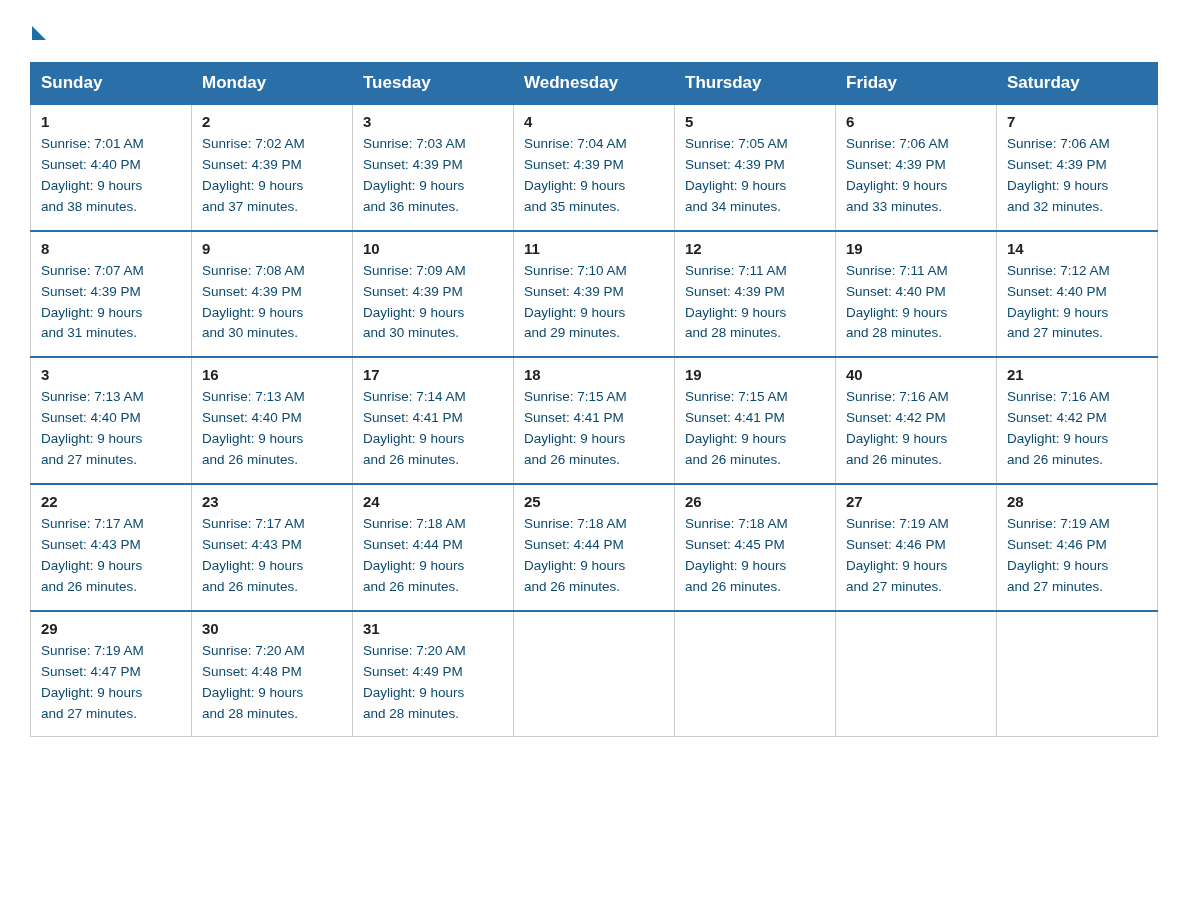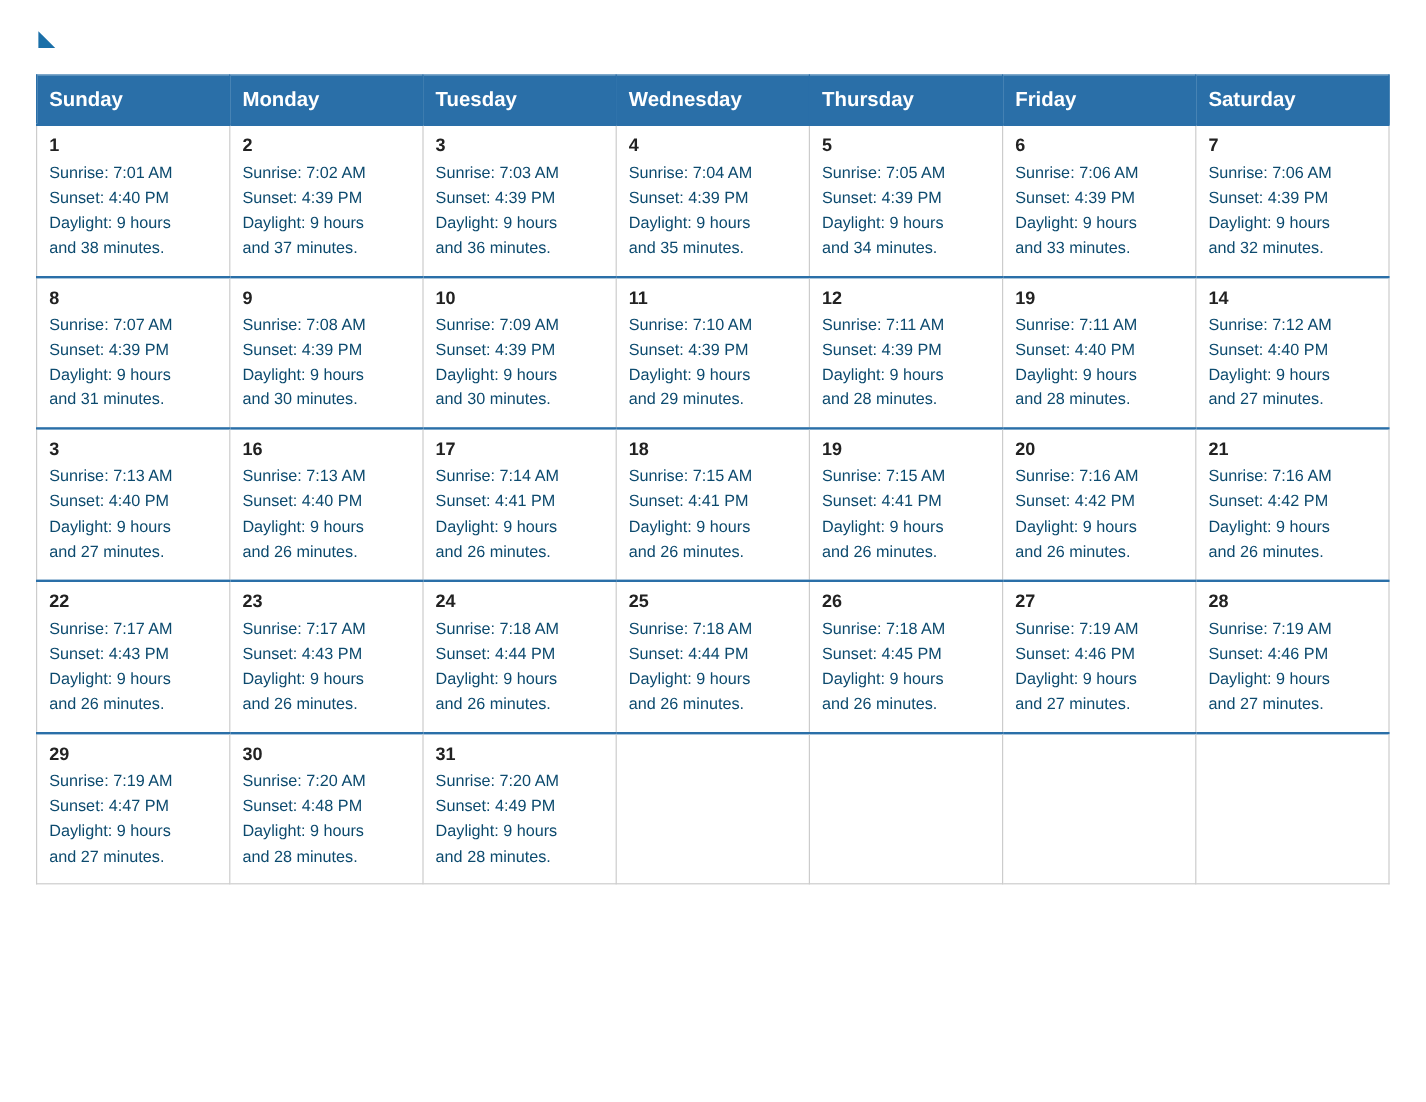--- a/index.html
+++ b/index.html
@@ -227,21 +227,21 @@
         </td>
         <td>
           <span class="day-number">18</span>
           <div class="day-info">Sunrise: 7:15 AM<br>Sunset: 4:41 PM<br>Daylight: 9 hours<br>and 26 minutes.</div>
         </td>
         <td>
           <span class="day-number">19</span>
           <div class="day-info">Sunrise: 7:15 AM<br>Sunset: 4:41 PM<br>Daylight: 9 hours<br>and 26 minutes.</div>
         </td>
         <td>
-          <span class="day-number">20</span>
+          <span class="day-number">40</span>
           <div class="day-info">Sunrise: 7:16 AM<br>Sunset: 4:42 PM<br>Daylight: 9 hours<br>and 26 minutes.</div>
         </td>
         <td>
           <span class="day-number">21</span>
           <div class="day-info">Sunrise: 7:16 AM<br>Sunset: 4:42 PM<br>Daylight: 9 hours<br>and 26 minutes.</div>
         </td>
       </tr>
       <tr class="row-divider">
         <td>
           <span class="day-number">22</span>

